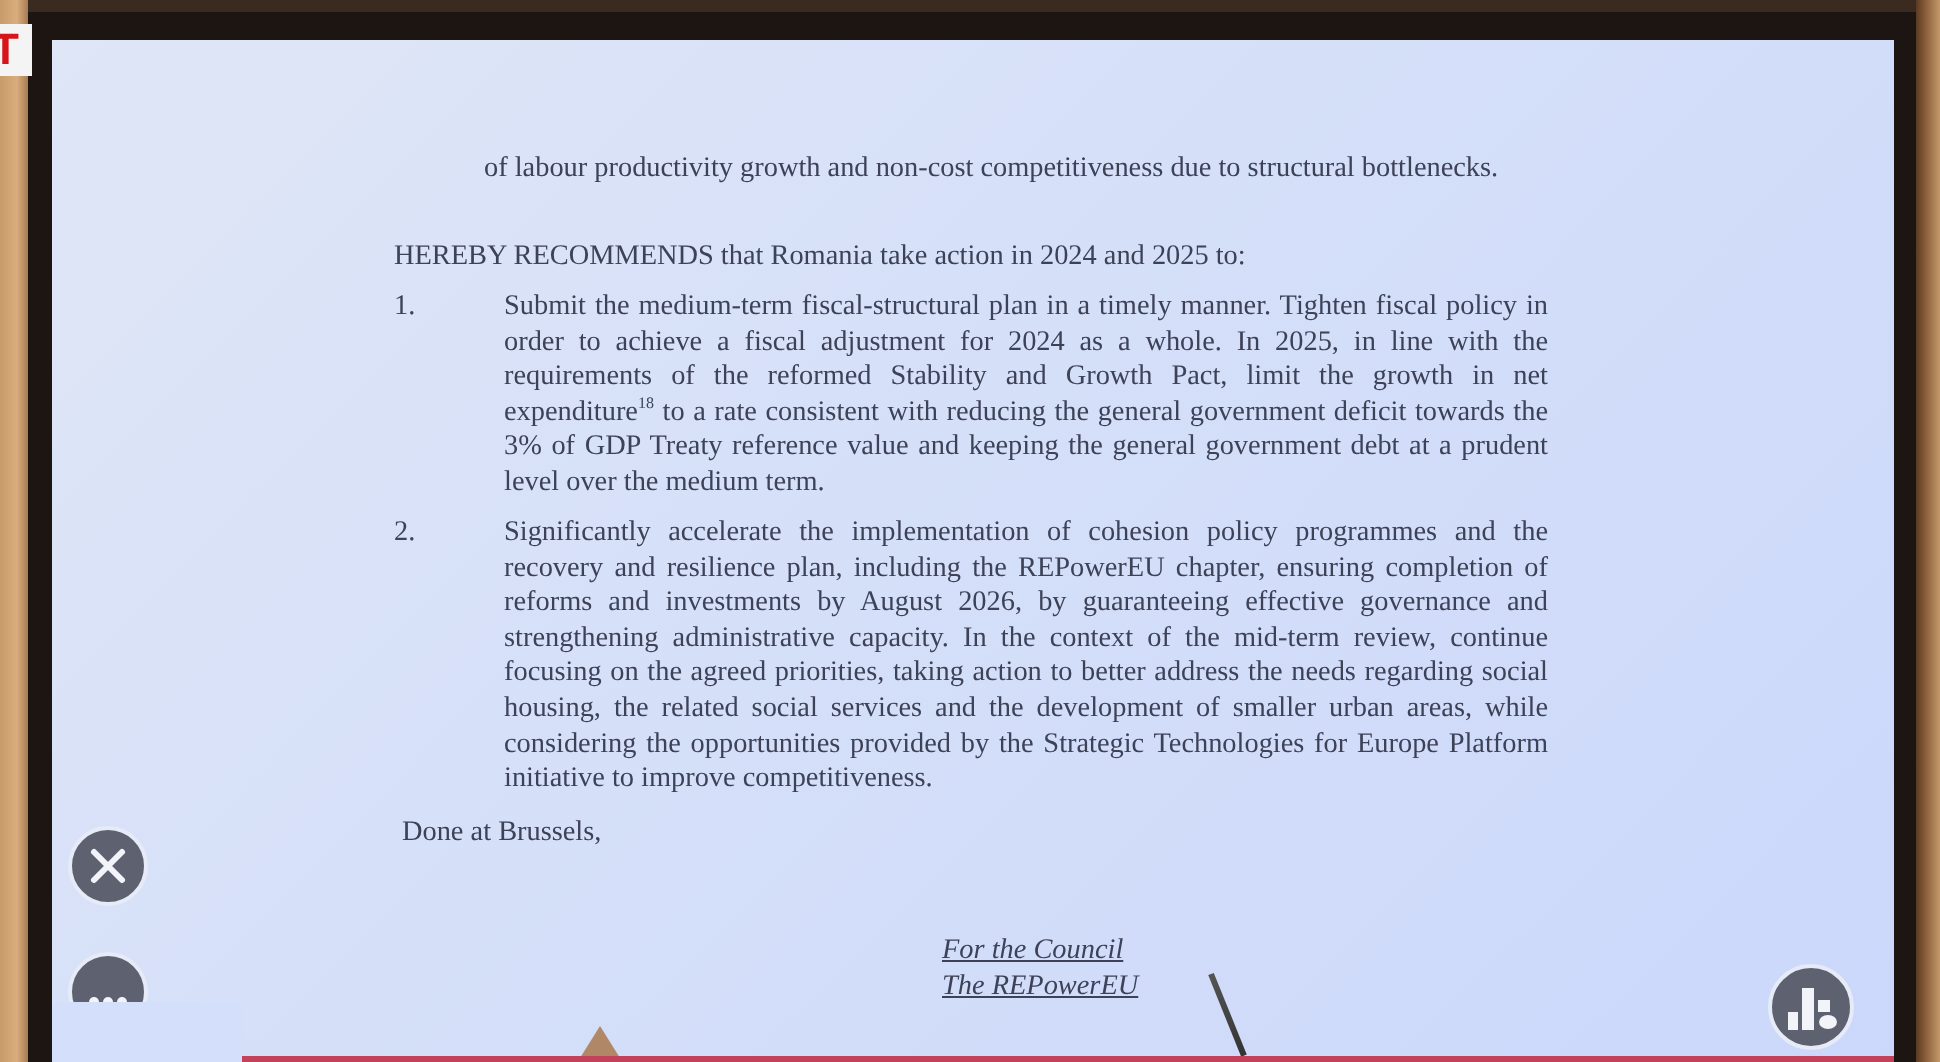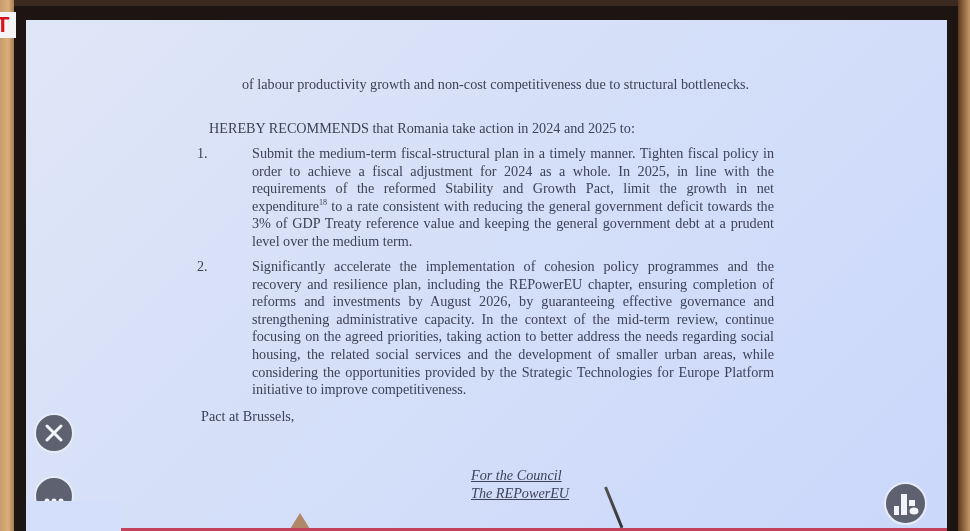--- a/index.html
+++ b/index.html
@@ -36,21 +36,21 @@
       font-weight: bold; font-size: 22px; line-height: 26px; margin-left: -4px;
     }
     .doc {
       position: absolute; left: 0; top: 14px; width: 801px; height: 511px;
       color: #3d4257; font-size: 14.2px; line-height: 17.6px;
     }
     .para-cont {
       position: absolute; left: 216px; top: 42px; width: 532px;
       text-align: justify;
     }
-    .hereby { position: absolute; left: 171px; top: 86px; margin-left: 12px; }
+    .hereby { position: absolute; left: 171px; top: 86px; }
     .item { position: absolute; left: 171px; width: 580px; }
     .item .num { position: absolute; left: 0; top: 0; }
     .item .body { position: absolute; left: 55px; width: 522px; text-align: justify; }
     .item1 { top: 111px; }
     .item2 { top: 224px; }
     .done { position: absolute; left: 175px; top: 374px; }
     .signature {
       position: absolute; left: 445px; top: 433px; font-style: italic;
       line-height: 17.5px;
       text-decoration: underline;
@@ -103,21 +103,21 @@
     <div class="item item1">
       <span class="num">1.</span>
       <div class="body"><span>Submit the medium-term fiscal-structural plan in a timely manner. Tighten fiscal policy in order to achieve a fiscal adjustment for 2024 as a whole. In 2025, in line with the requirements of the reformed Stability and Growth Pact, limit the growth in net expenditure</span><sup>18</sup><span> to a rate consistent with reducing the general government deficit towards the 3% of GDP Treaty reference value and keeping the general government debt at a prudent level over the medium term.</span></div>
     </div>
 
     <div class="item item2">
       <span class="num">2.</span>
       <div class="body">Significantly accelerate the implementation of cohesion policy programmes and the recovery and resilience plan, including the REPowerEU chapter, ensuring completion of reforms and investments by August 2026, by guaranteeing effective governance and strengthening administrative capacity. In the context of the mid-term review, continue focusing on the agreed priorities, taking action to better address the needs regarding social housing, the related social services and the development of smaller urban areas, while considering the opportunities provided by the Strategic Technologies for Europe Platform initiative to improve competitiveness.</div>
     </div>
 
-    <div class="done">Pact at Brussels,</div>
+    <div class="done">Done at Brussels,</div>
 
     <div class="signature">
       <div>For the Council</div>
       <div>The REPowerEU</div>
     </div>
   </div>
 
   <div class="fab fab-close">
     <svg width="20" height="20" viewBox="0 0 20 20">
       <line x1="3" y1="3" x2="17" y2="17" stroke="#f2f4fa" stroke-width="3" stroke-linecap="round"></line>

